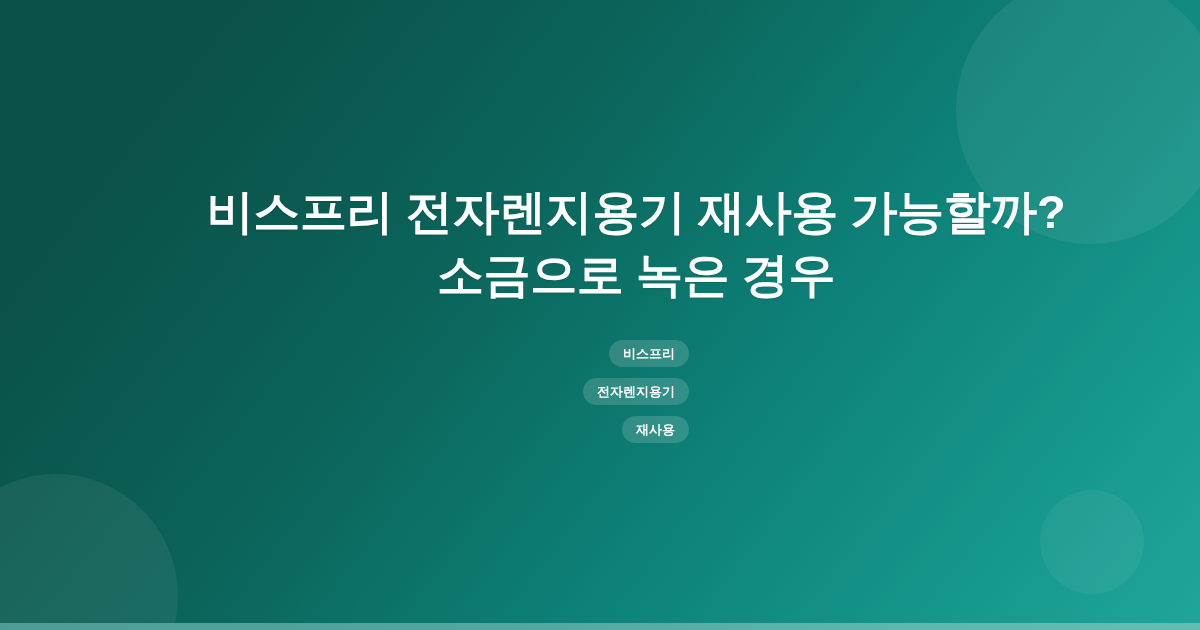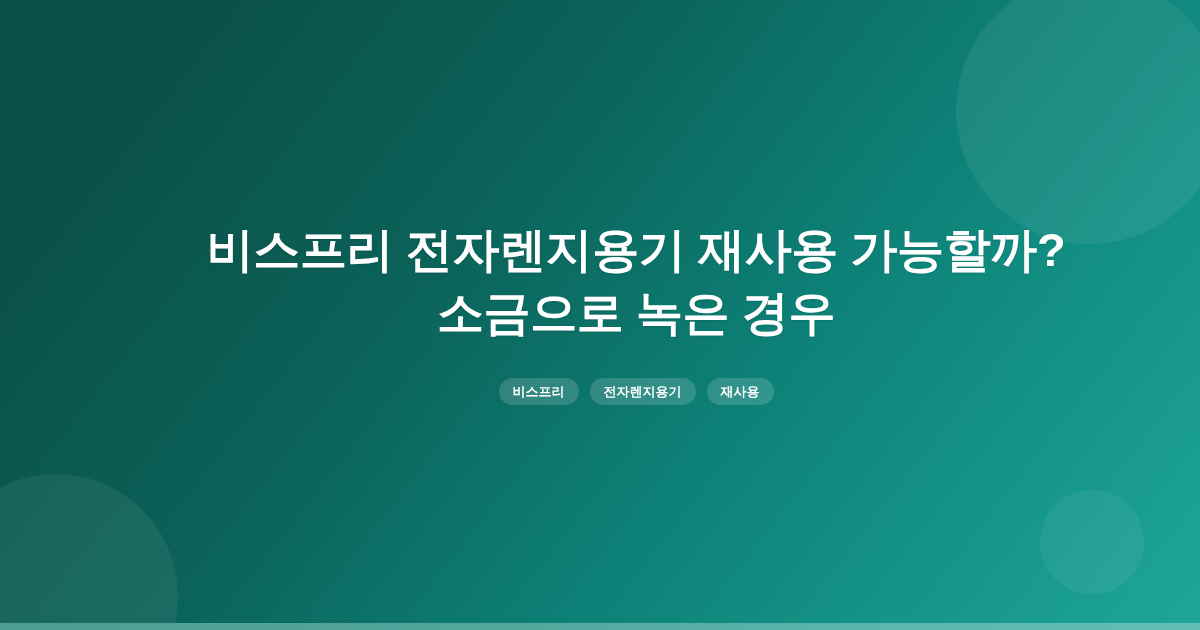--- a/index.html
+++ b/index.html
@@ -94,21 +94,21 @@
     font-weight: 700;
     line-height: 1.34;
     letter-spacing: -0.4px;
     text-shadow: 0 1px 2px rgba(0, 0, 0, 0.10);
     white-space: pre-line;
   }
 
   .tag-row {
     margin-top: 34px;
     display: flex;
-    flex-direction: row;
+    flex-direction: column;
     align-items: flex-end;
     justify-content: center;
     gap: 11px;
   }
 
   .tag {
     display: inline-flex;
     align-items: center;
     justify-content: center;
     height: 27px;

